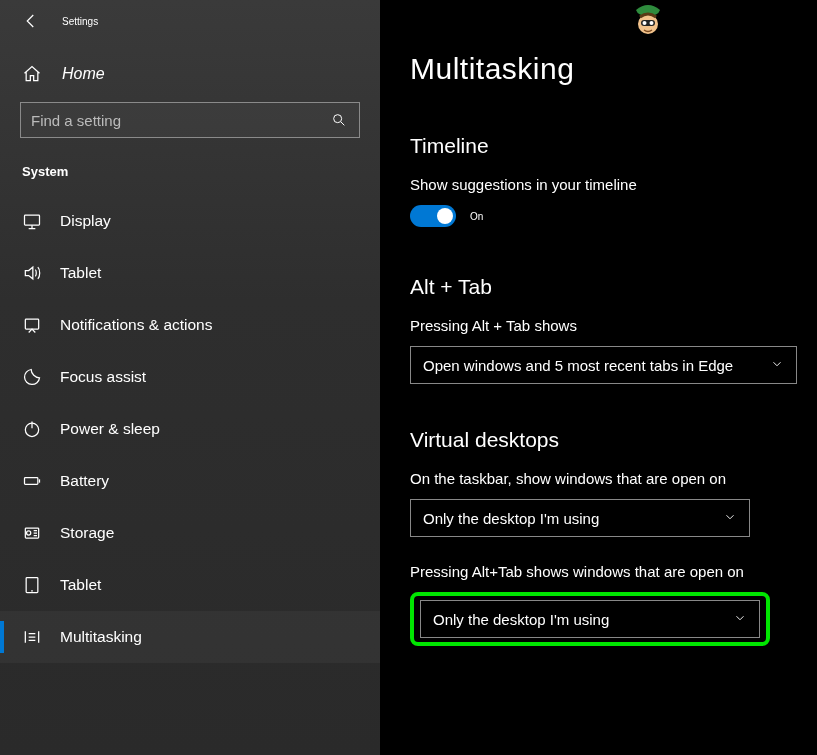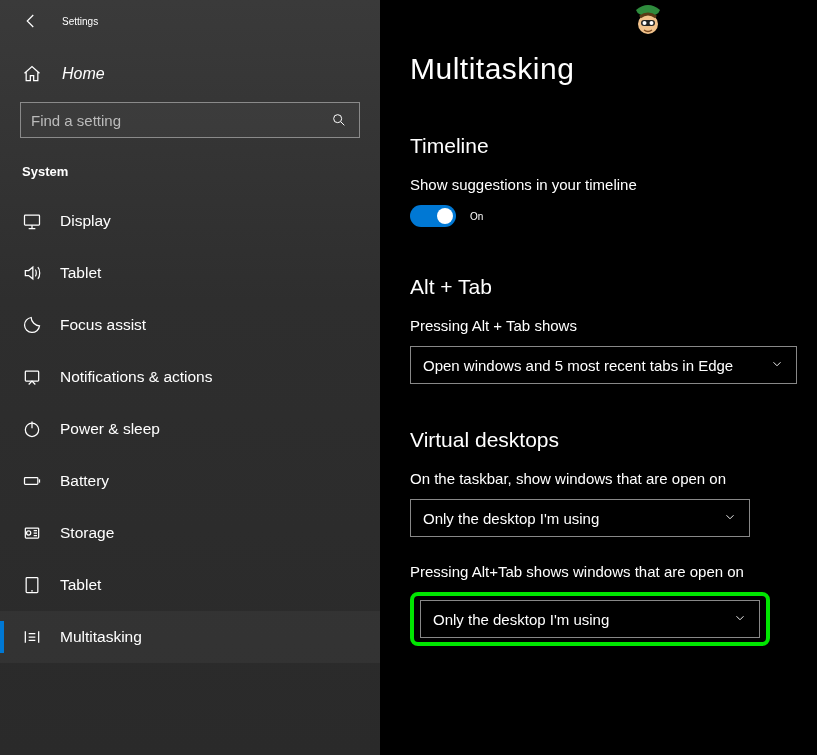--- a/index.html
+++ b/index.html
@@ -168,33 +168,33 @@
         <svg viewBox="0 0 24 24" width="20" height="20" fill="none" stroke="#fff" stroke-width="1.5">
             <path d="M4 9v6h4l5 4V5L8 9H4z"></path>
             <path d="M16 8c1.5 1.5 1.5 6.5 0 8 M19 5c3 3 3 11 0 14"></path>
           </svg>
       </div>
       <span>Tablet</span>
     </div>
     <div class="navitem">
       <div class="icon">
         <svg viewBox="0 0 24 24" width="20" height="20" fill="none" stroke="#fff" stroke-width="1.5">
-            <path d="M21 13A9 9 0 1 1 11 3c0 5 5 10 10 10z"></path>
-          </svg>
-      </div>
-      <span>Focus assist</span>
-    </div>
-    <div class="navitem">
-      <div class="icon">
-        <svg viewBox="0 0 24 24" width="20" height="20" fill="none" stroke="#fff" stroke-width="1.5">
             <rect x="4" y="5" width="16" height="12" rx="1"></rect>
             <path d="M8 21l4-4 4 4"></path>
           </svg>
       </div>
       <span>Notifications &amp; actions</span>
+    </div>
+    <div class="navitem">
+      <div class="icon">
+        <svg viewBox="0 0 24 24" width="20" height="20" fill="none" stroke="#fff" stroke-width="1.5">
+            <path d="M21 13A9 9 0 1 1 11 3c0 5 5 10 10 10z"></path>
+          </svg>
+      </div>
+      <span>Focus assist</span>
     </div>
     <div class="navitem">
       <div class="icon">
         <svg viewBox="0 0 24 24" width="20" height="20" fill="none" stroke="#fff" stroke-width="1.5">
             <circle cx="12" cy="13" r="8"></circle>
             <path d="M12 3v8"></path>
           </svg>
       </div>
       <span>Power &amp; sleep</span>
     </div>

